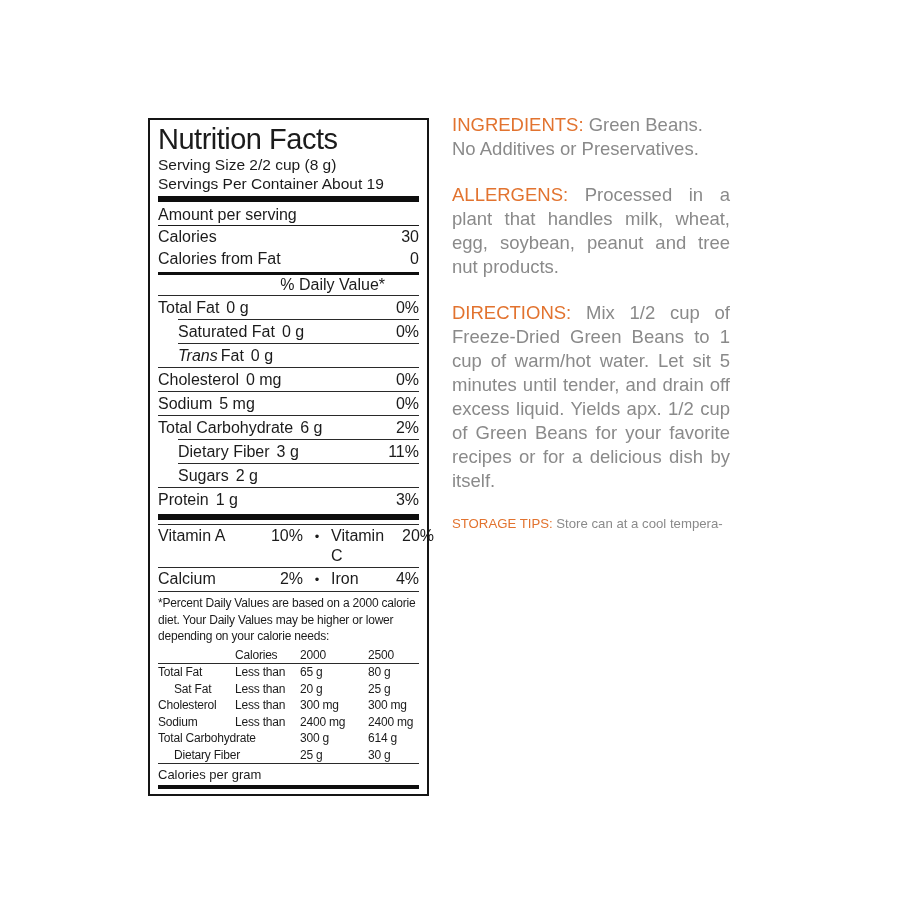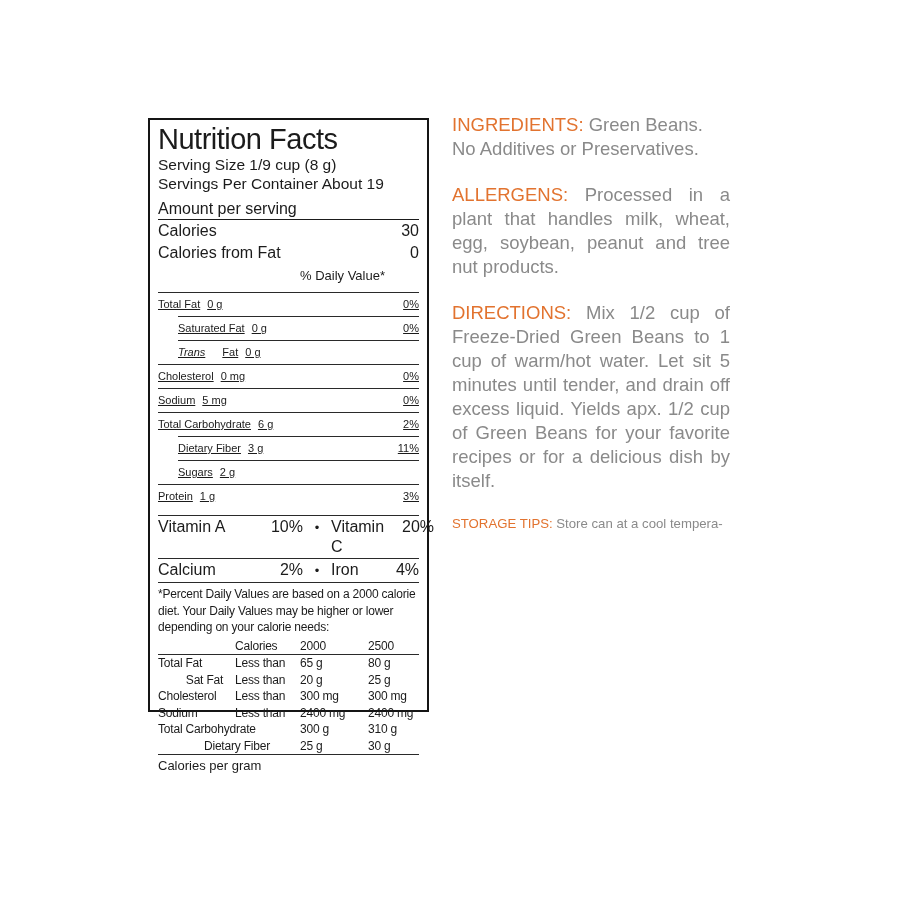--- a/index.html
+++ b/index.html
@@ -1,67 +1,67 @@
 <!DOCTYPE html>
 <html><head>
 <meta charset="utf-8">
 <style>
   * { margin:0; padding:0; box-sizing:border-box; }
   html,body { width:900px; height:900px; background:#ffffff; font-family:"Liberation Sans",sans-serif; }
   body { position:relative; overflow:hidden; color:#1b1b1b; }
 
   
   .nf-label {
-    position:absolute; left:148px; top:118px; width:281px; height:594px;
+    position:absolute; left:148px; top:118px; width:281px; height:678px;
     border:2px solid #151515; background:#fff; padding:3px 8px 5px;
     display:flex; flex-direction:column;
   }
   .nf-title { font-size:29px; line-height:33px; letter-spacing:-0.5px; color:#1b1b1b; }
   .nf-serving { font-size:15.5px; line-height:18.5px; }
   .bar { background:#0e0e0e; width:100%; }
   .bar-thick { height:11px; margin:3px 0 3px; }
   .bar-med { height:5px; margin:2px 0 1px; }
   .bar-after-protein { height:12px; margin:3px 0 0; }
   .bar-bottom { height:7px; margin-top:auto; }
   .nf-amount { font-size:16px; line-height:15px; padding:2px 0 3px; border-bottom:1.5px solid #1b1b1b; }
   .cal-row { display:flex; justify-content:space-between; font-size:16px; line-height:20px; padding:1px 0; }
-  .dv-head { font-size:13px; line-height:15px; text-align:right; padding:1px 34px 9px 0; border-bottom:1px solid #2a2a2a; }
-  .nrow { display:flex; justify-content:space-between; font-size:11px; line-height:19px; padding:2px 0; border-top:1px solid #2a2a2a;text-decoration:underline; }
+  .dv-head { font-size:16px; line-height:15px; text-align:right; padding:1px 34px 3px 0; border-bottom:1px solid #2a2a2a; }
+  .nrow { display:flex; justify-content:space-between; font-size:16px; line-height:19px; padding:2px 0; border-top:1px solid #2a2a2a; }
   .nrow.first { border-top:none; }
   .nrow.ind { margin-left:20px;text-align:right; }
   .pre { font-style:italic; }
-  .pre:not(:empty) { margin-right:17px; }
+  .pre:not(:empty) { margin-right:3px; }
   .amt { margin-left:7px; }
   .vrow { display:grid; grid-template-columns:95px 50px 28px 1fr 50px; font-size:16px; line-height:20px; padding:1px 0; border-top:1px solid #2a2a2a; align-items:baseline; }
   .vrow.vfirst { margin-top:4px; }
   .vrow .v-val { text-align:right; }
   .vrow .v-dot { text-align:center; font-size:13px; }
   .footnote { border-top:1px solid #2a2a2a; font-size:12px; line-height:16.5px; letter-spacing:-0.2px; padding:3px 0 2px; }
   .dvtable { font-size:12px; line-height:16.5px; letter-spacing:-0.2px; }
   .trow { display:grid; grid-template-columns:77px 65px 68px 1fr; }
   .trow.thead { border-bottom:1px solid #2a2a2a; }
-  .tind { padding-left:16px;text-align:center; }
+  .tind { padding-left:16px; }
   .tspan2 { grid-column:1 / 3; }
   .cpg { border-top:1px solid #2a2a2a; font-size:13px; line-height:17px; padding:2px 0 2px; }
 
   
   .info { position:absolute; left:452px; top:113px; width:278px; color:#8a8a8a; }
   .sec { margin-bottom:22px; }
   .sec.large { font-size:18.5px; line-height:24px; }
   .sec.small { font-size:13.2px; line-height:17px; }
   .sec.just { text-align:justify; }
   .sec.nowrap { white-space:nowrap; margin-bottom:8px; }
   .head { color:#e2732f;text-align:center; }
 </style>
 </head>
 <body>
 
 <div class="nf-label">
   <div class="nf-title">Nutrition Facts</div>
-  <div class="nf-serving">Serving Size 1/9 cup (8 g)</div>
+  <div class="nf-serving">Serving Size 2/2 cup (8 g)</div>
   <div class="nf-serving">Servings Per Container About 19</div>
 
   <div class="bar bar-thick"></div>
 
   <div class="nf-amount">Amount per serving</div>
 
   <div class="cal-row">
     <span>Calories</span>
     <span>30</span>
   </div>
@@ -156,21 +156,21 @@
     </div>
     <div class="trow">
       <span>Sodium</span>
       <span>Less than</span>
       <span>2400 mg</span>
       <span>2400 mg</span>
     </div>
     <div class="trow">
       <span class="tspan2">Total Carbohydrate</span>
       <span>300 g</span>
-      <span>310 g</span>
+      <span>614 g</span>
     </div>
     <div class="trow">
       <span class="tspan2 tind">Dietary Fiber</span>
       <span>25 g</span>
       <span>30 g</span>
     </div>
   </div>
 
   <div class="cpg">
     <div>Calories per gram</div>

